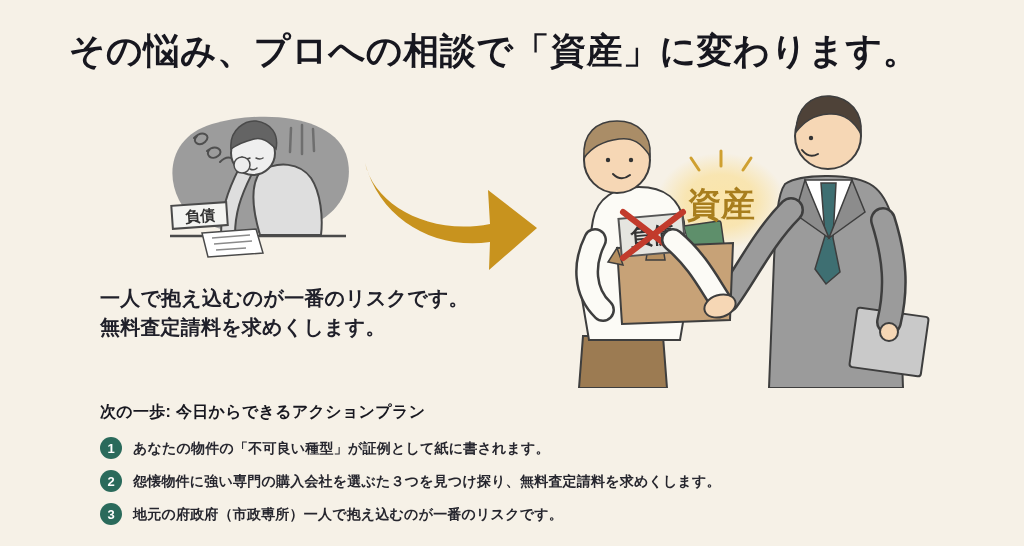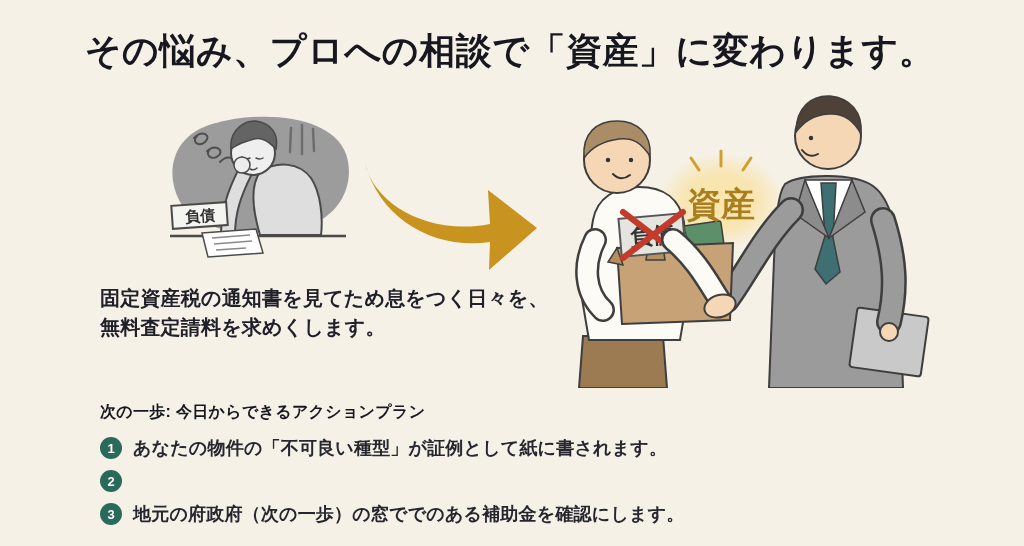--- a/index.html
+++ b/index.html
@@ -3,21 +3,21 @@
 <meta charset="utf-8">
 <style>
   html,body{margin:0;padding:0;}
   body{
     width:1024px;height:546px;position:relative;overflow:hidden;
     background:#F6F1E7;
     font-family:"Liberation Sans","DejaVu Sans",sans-serif;
     color:#1E1E28;
   }
   .title{
-    position:absolute;top:27px;left:16px;width:988px;
+    position:absolute;top:27px;left:0;width:988px;
     text-align:center;font-size:36px;font-weight:800;color:#17171F;
     letter-spacing:0.5px;
   }
   .scene{position:absolute;}
   .scene-before{left:150px;top:108px;width:250px;height:150px;}
   .arrow-wrap{left:340px;top:140px;width:220px;height:140px;}
   .scene-after{left:553px;top:88px;width:420px;height:300px;}
   .body-text{
     position:absolute;left:100px;top:284px;width:470px;
     font-size:20px;font-weight:700;line-height:1.43;color:#20202A;
@@ -29,21 +29,21 @@
   }
   .plan-list{position:absolute;left:100px;top:437px;width:880px;}
   .plan-item{display:flex;align-items:flex-start;margin-bottom:11px;}
   .badge{
     flex:0 0 auto;width:22px;height:22px;border-radius:50%;
     background:#2A6A5B;color:#FFFFFF;font-size:13px;font-weight:700;
     display:flex;align-items:center;justify-content:center;
     margin-right:11px;margin-top:0px;
   }
   .plan-text{
-    font-size:18px;font-weight:600;color:#26262E;line-height:22px;
+    font-size:14px;font-weight:600;color:#26262E;line-height:22px;
     letter-spacing:0.2px;
   }
   svg{display:block;width:100%;height:100%;}
   svg text{font-family:"Liberation Sans","DejaVu Sans",sans-serif;}
 </style>
 </head>
 <body>
 
 <div class="title">その悩み、プロへの相談で「資産」に変わります。</div>
 
@@ -175,31 +175,32 @@
     <g stroke="#CFA030" stroke-width="3" stroke-linecap="round">
       <line x1="146" y1="82" x2="138" y2="70"></line>
       <line x1="168" y1="78" x2="168" y2="63"></line>
       <line x1="190" y1="82" x2="198" y2="70"></line>
     </g>
     <text x="168" y="128" text-anchor="middle" font-size="34" font-weight="800" fill="#A87E1E">資産</text>
   </svg>
 </div>
 
 <div class="body-text">
-  <div>固定資産税の通知書を見てため息をつく日々を、</div>
+  <div>一人で抱え込むのが一番のリスクです。</div>
   <div>無料査定請料を求めくします。</div>
 </div>
 
 <div class="plan-heading">次の一歩: 今日からできるアクションプラン</div>
 
 <div class="plan-list">
   <div class="plan-item">
     <div class="badge">1</div>
     <div class="plan-text">あなたの物件の「不可良い種型」が証例として紙に書されます。</div>
   </div>
   <div class="plan-item">
     <div class="badge">2</div>
+    <div class="plan-text">怨懐物件に強い専門の購入会社を選ぶた３つを見つけ探り、無料査定請料を求めくします。</div>
   </div>
   <div class="plan-item">
     <div class="badge">3</div>
-    <div class="plan-text">地元の府政府（次の一歩）の窓ででのある補助金を確認にします。</div>
+    <div class="plan-text">地元の府政府（市政尃所）一人で抱え込むのが一番のリスクです。</div>
   </div>
 </div>
 
 </body></html>

